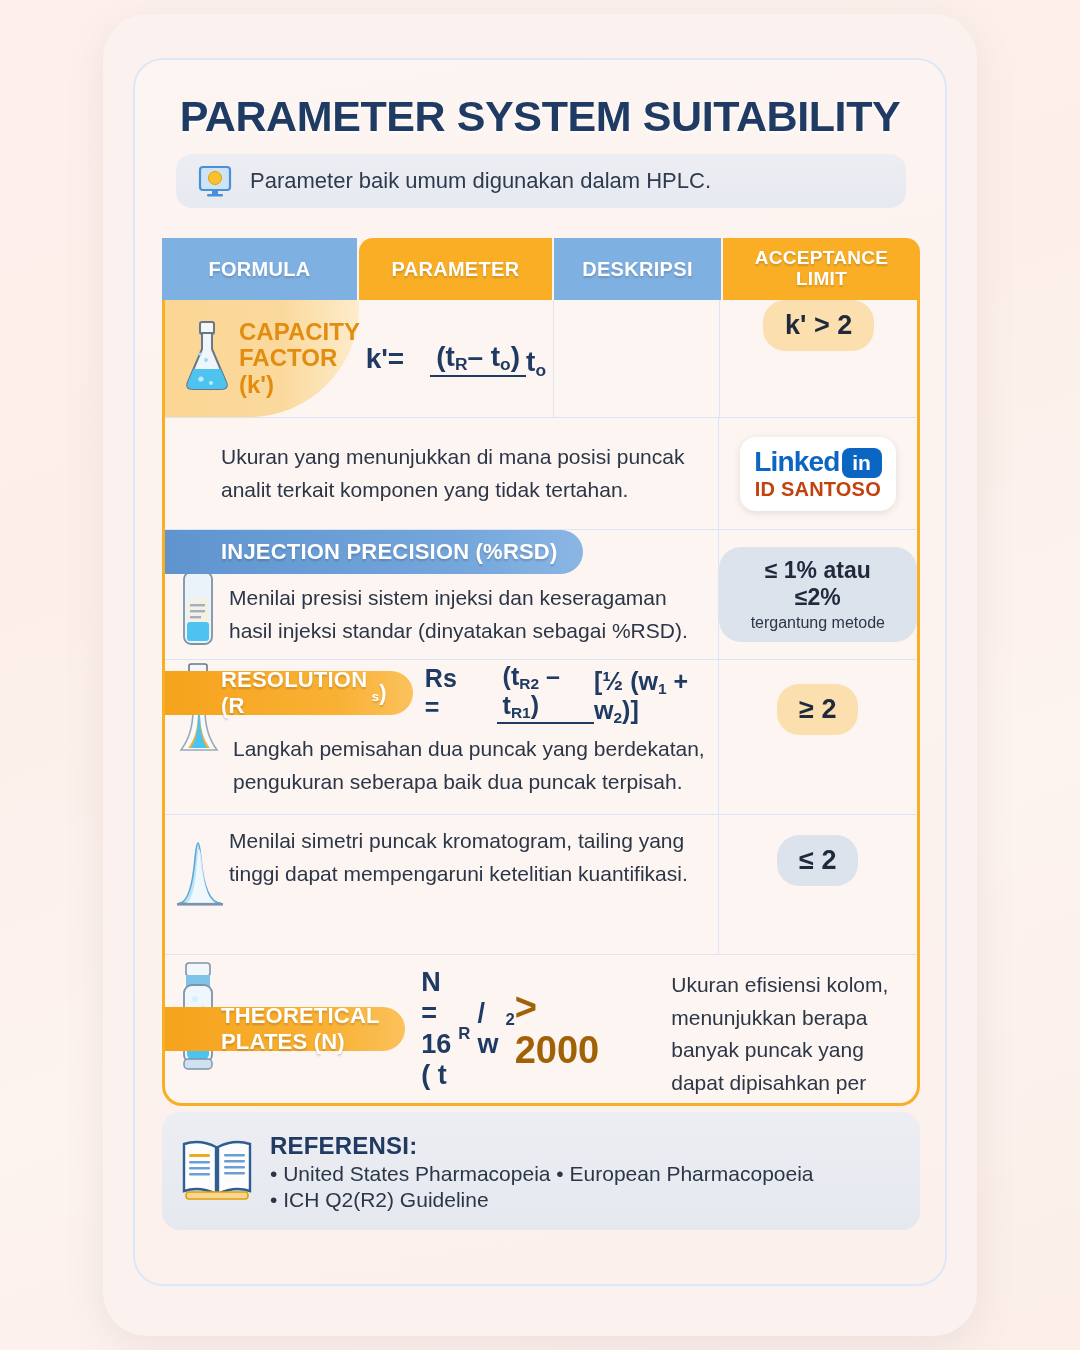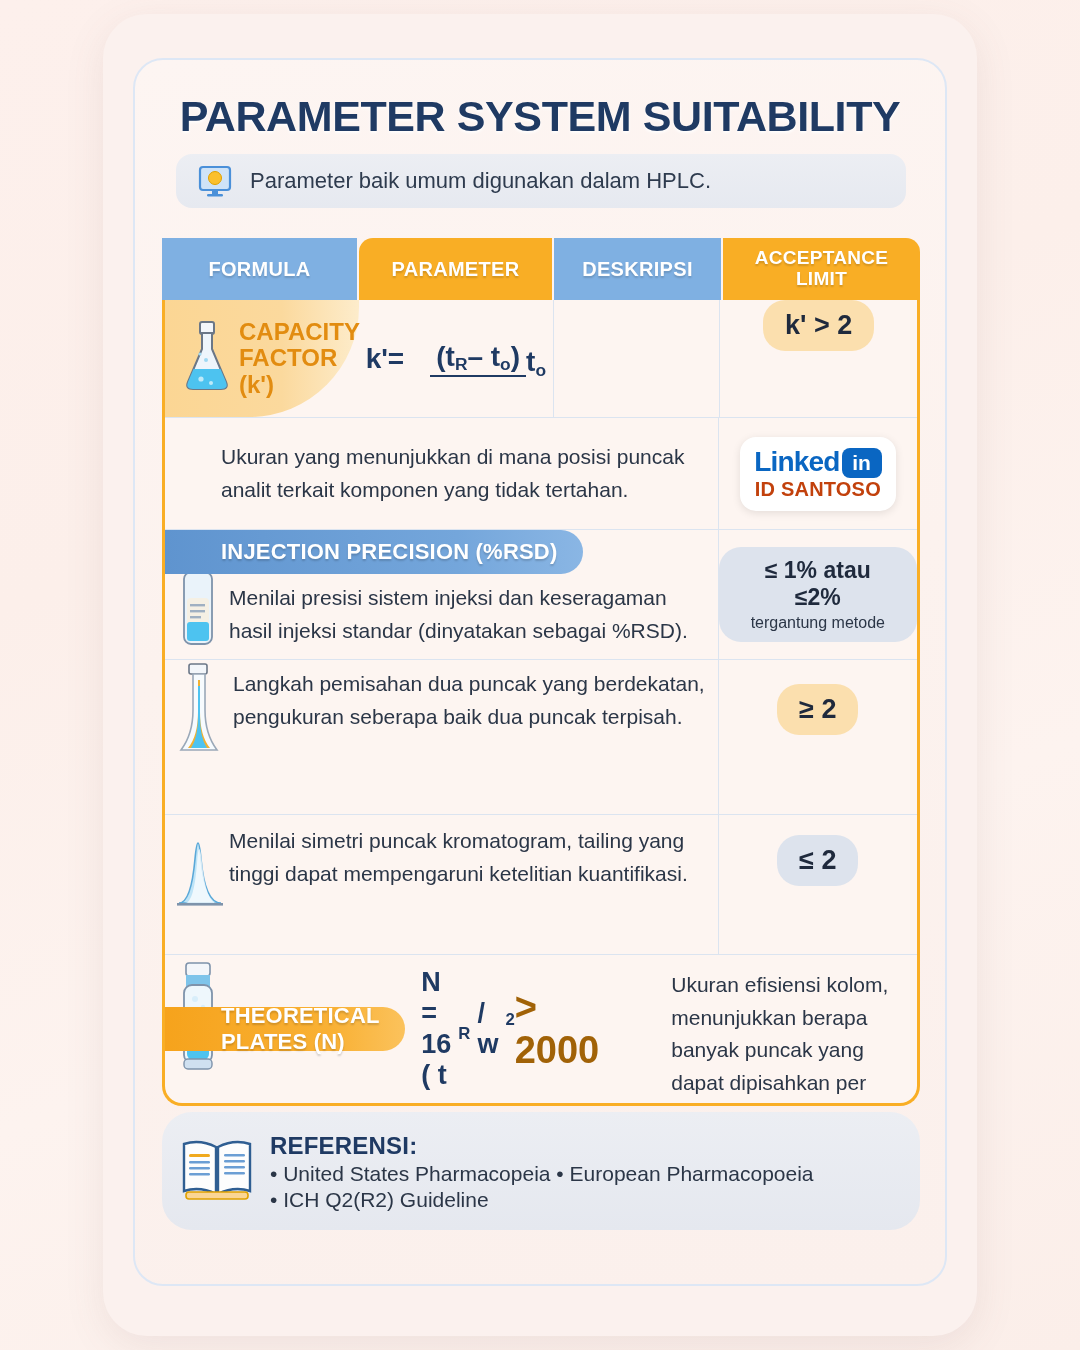--- a/index.html
+++ b/index.html
@@ -200,21 +200,21 @@
   .r6 { height: 148px; position: relative; }
   .r6-top { display: flex; align-items: center; }
   .r6-formula { font-size: 27px; margin-left: 16px; }
   .r6-accept { font-size: 38px; font-weight: 800; color: #a16207; }
   .r6-text { padding: 14px 20px 0 72px; }
 
   
   .refs {
     position: absolute; left: 162px; top: 1112px; width: 758px; height: 118px;
     background: linear-gradient(180deg,#eceef3 0%,#e5e8ef 100%);
-    border-radius: 30px; display: flex; align-items: center; padding-left: 18px; gap: 16px;
+    border-radius: 18px; display: flex; align-items: center; padding-left: 18px; gap: 16px;
   }
   .ref-body { padding-top: 2px; }
   .ref-title { font-size: 24px; font-weight: 800; color: #1f3a63; letter-spacing: 0.2px; }
   .ref-line { font-size: 21px; color: #2b3647; margin-top: 2px; }
 </style>
 </head>
 <body>
 
 <div class="outer-card"></div>
 <div class="inner-card"></div>
@@ -328,20 +328,32 @@
     <div class="row r4">
       <div class="r4-main sec">
         <span class="sec-icon" style="top:2px">
           <svg width="48" height="108" viewBox="0 0 48 108">
             <rect x="14" y="2" width="18" height="10" rx="2" fill="#f3f6fa" stroke="#6b7787" stroke-width="1.6"></rect>
             <path d="M18 12 L18 48 Q18 72 6 88 L42 88 Q30 72 30 48 L30 12 Z" fill="#f7fbfe" stroke="#9aa8b8" stroke-width="1.6"></path>
             <path d="M23 18 L23 50 Q23 74 13 86 L35 86 Q25 74 25 50 L25 18 Z" fill="#f0a91d" opacity="0.9"></path>
             <path d="M23 24 L23 54 Q23 76 16 86 L32 86 Q25 76 25 54 L25 24 Z" fill="#4dc3f0"></path>
           </svg>
         </span>
+        <div class="r4-banner-wrap">
+          <span class="sec-banner banner-orange">
+            RESOLUTION (R<sub style="font-size:0.62em">s</sub>)
+          </span>
+          <span class="formula r4-formula">
+            <span>Rs =</span>
+            <span class="frac">
+              <span class="num">(t<sub>R2</sub> – t<sub>R1</sub>)</span>
+              <span class="den">[½ (w<sub>1</sub> + w<sub>2</sub>)]</span>
+            </span>
+          </span>
+        </div>
         <div class="body-text r4-text">Langkah pemisahan dua puncak yang berdekatan, pengukuran seberapa baik dua puncak terpisah.</div>
       </div>
       <div class="r4-accept">
         <span class="accept-pill pill-orange">
           <span class="pill-main">≥ 2</span>
         </span>
       </div>
     </div>
 
     <div class="row r5">

